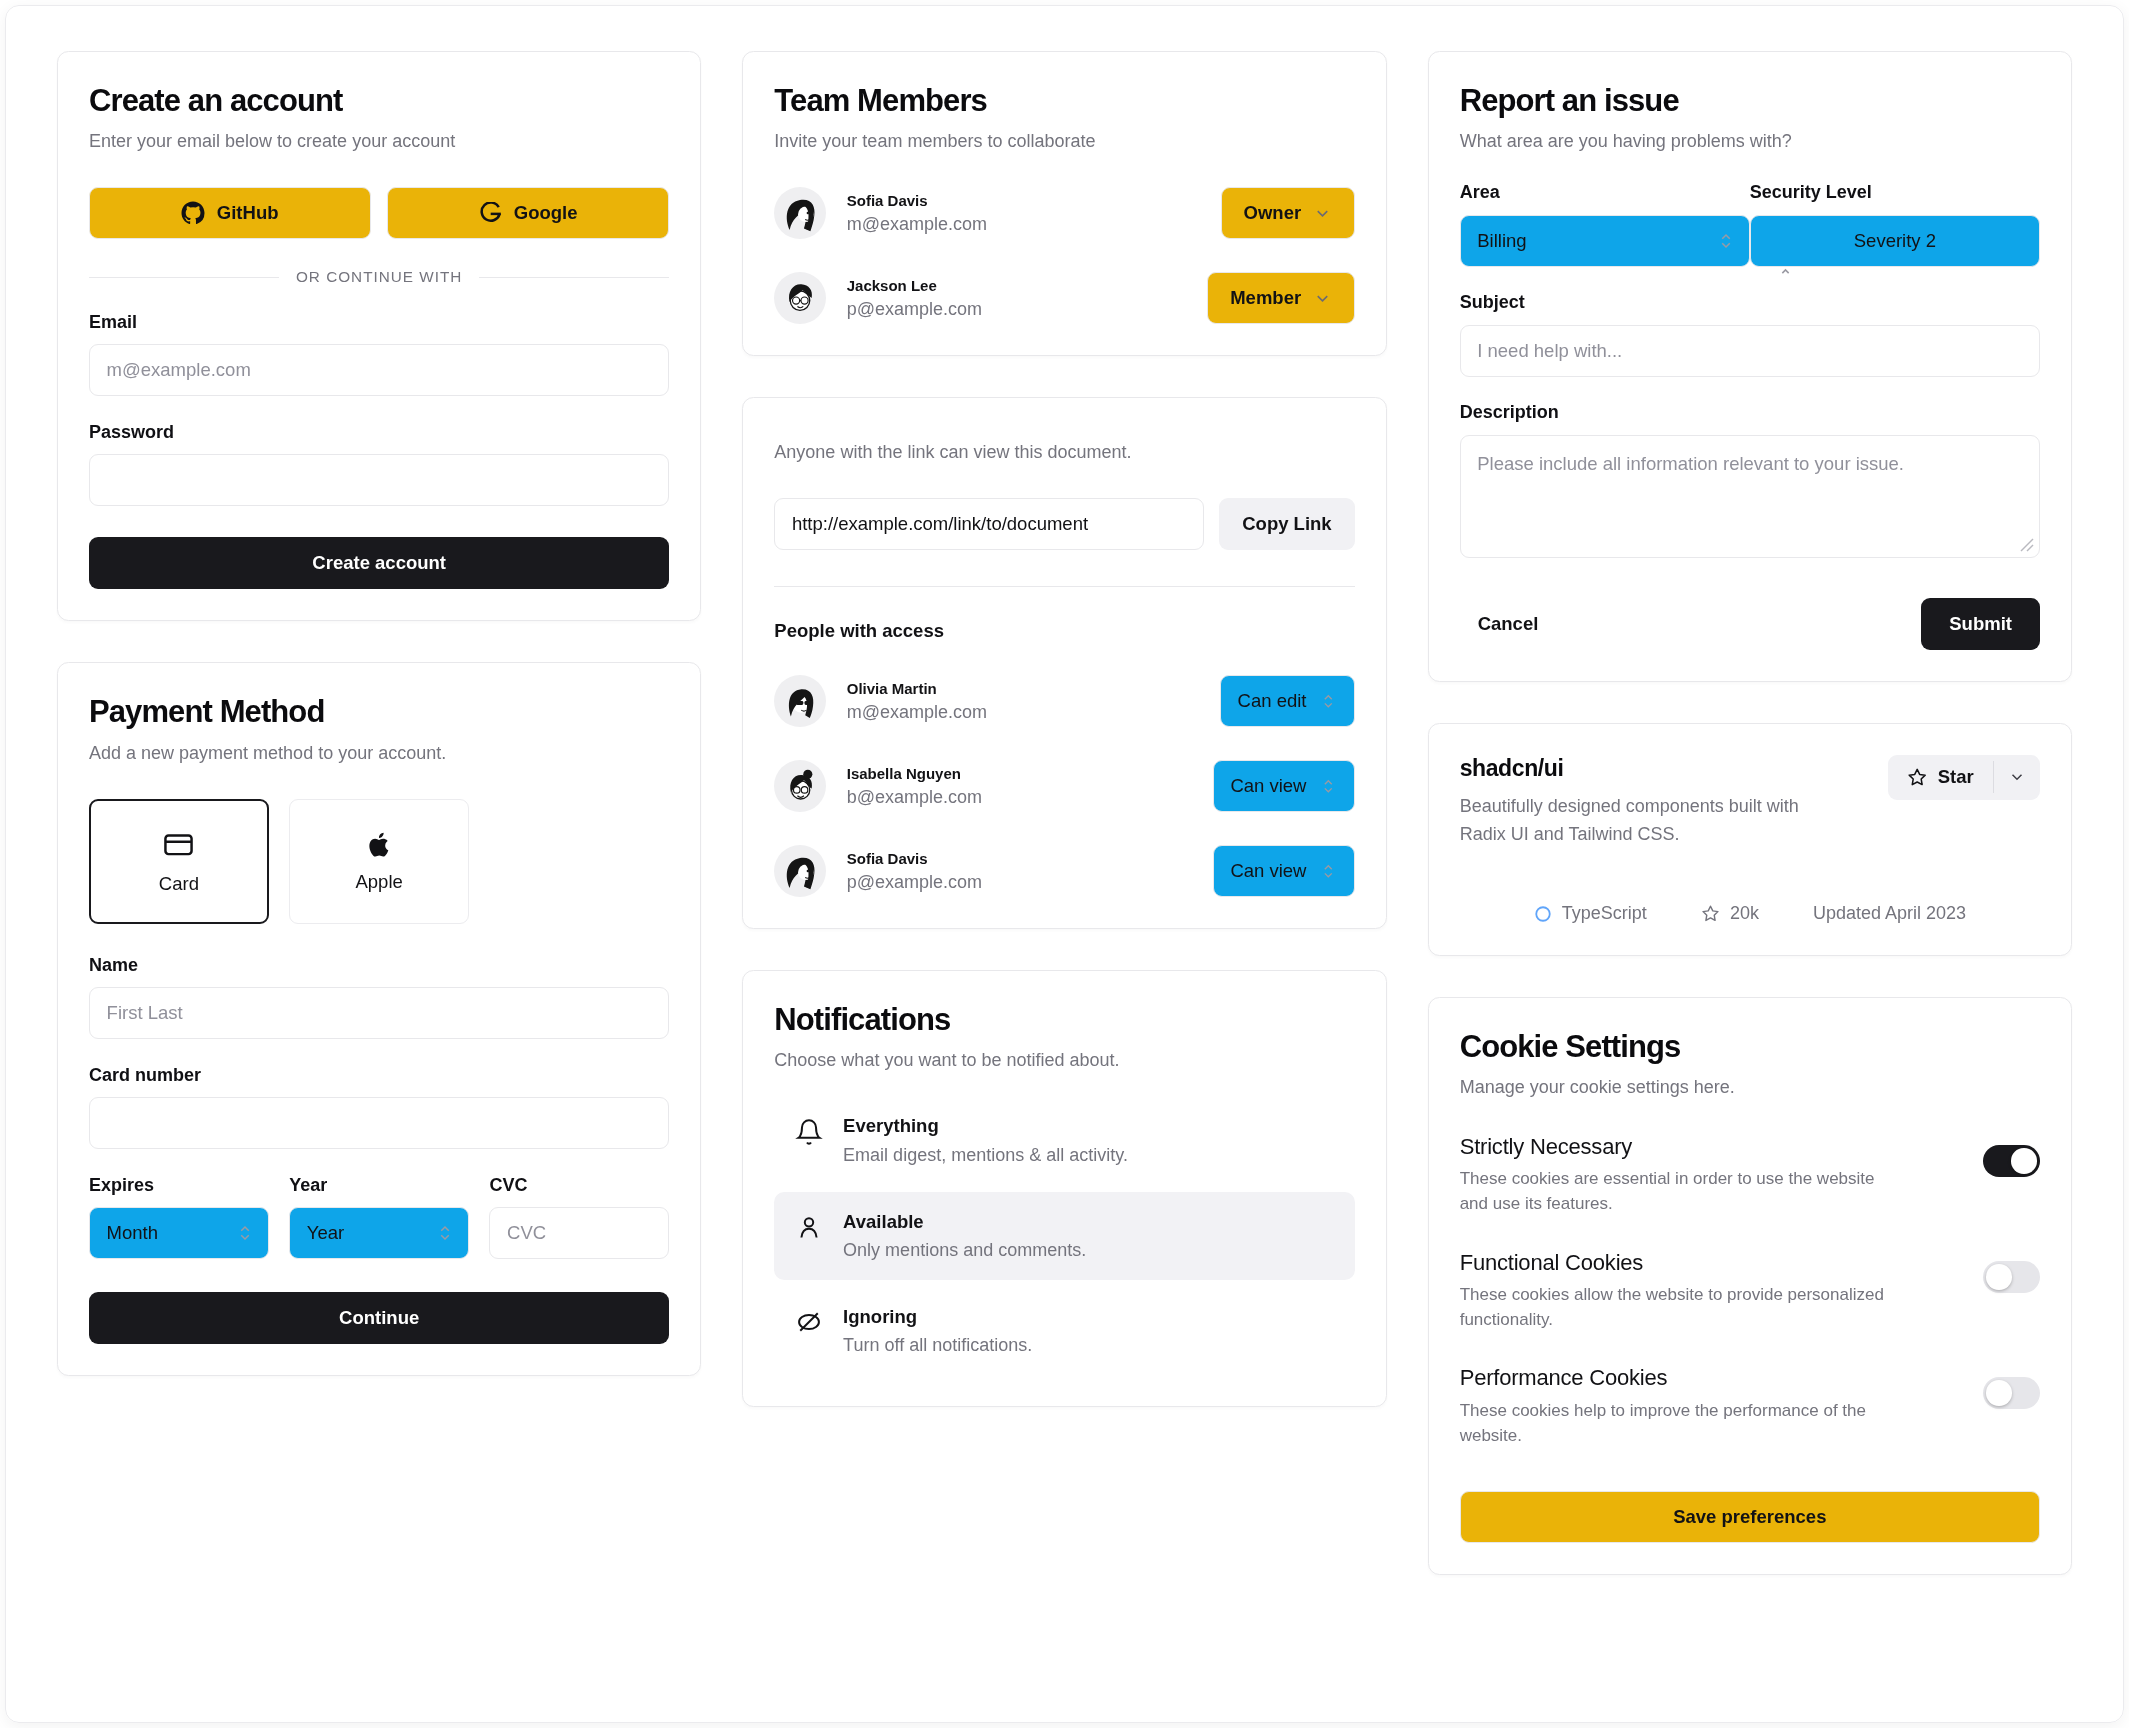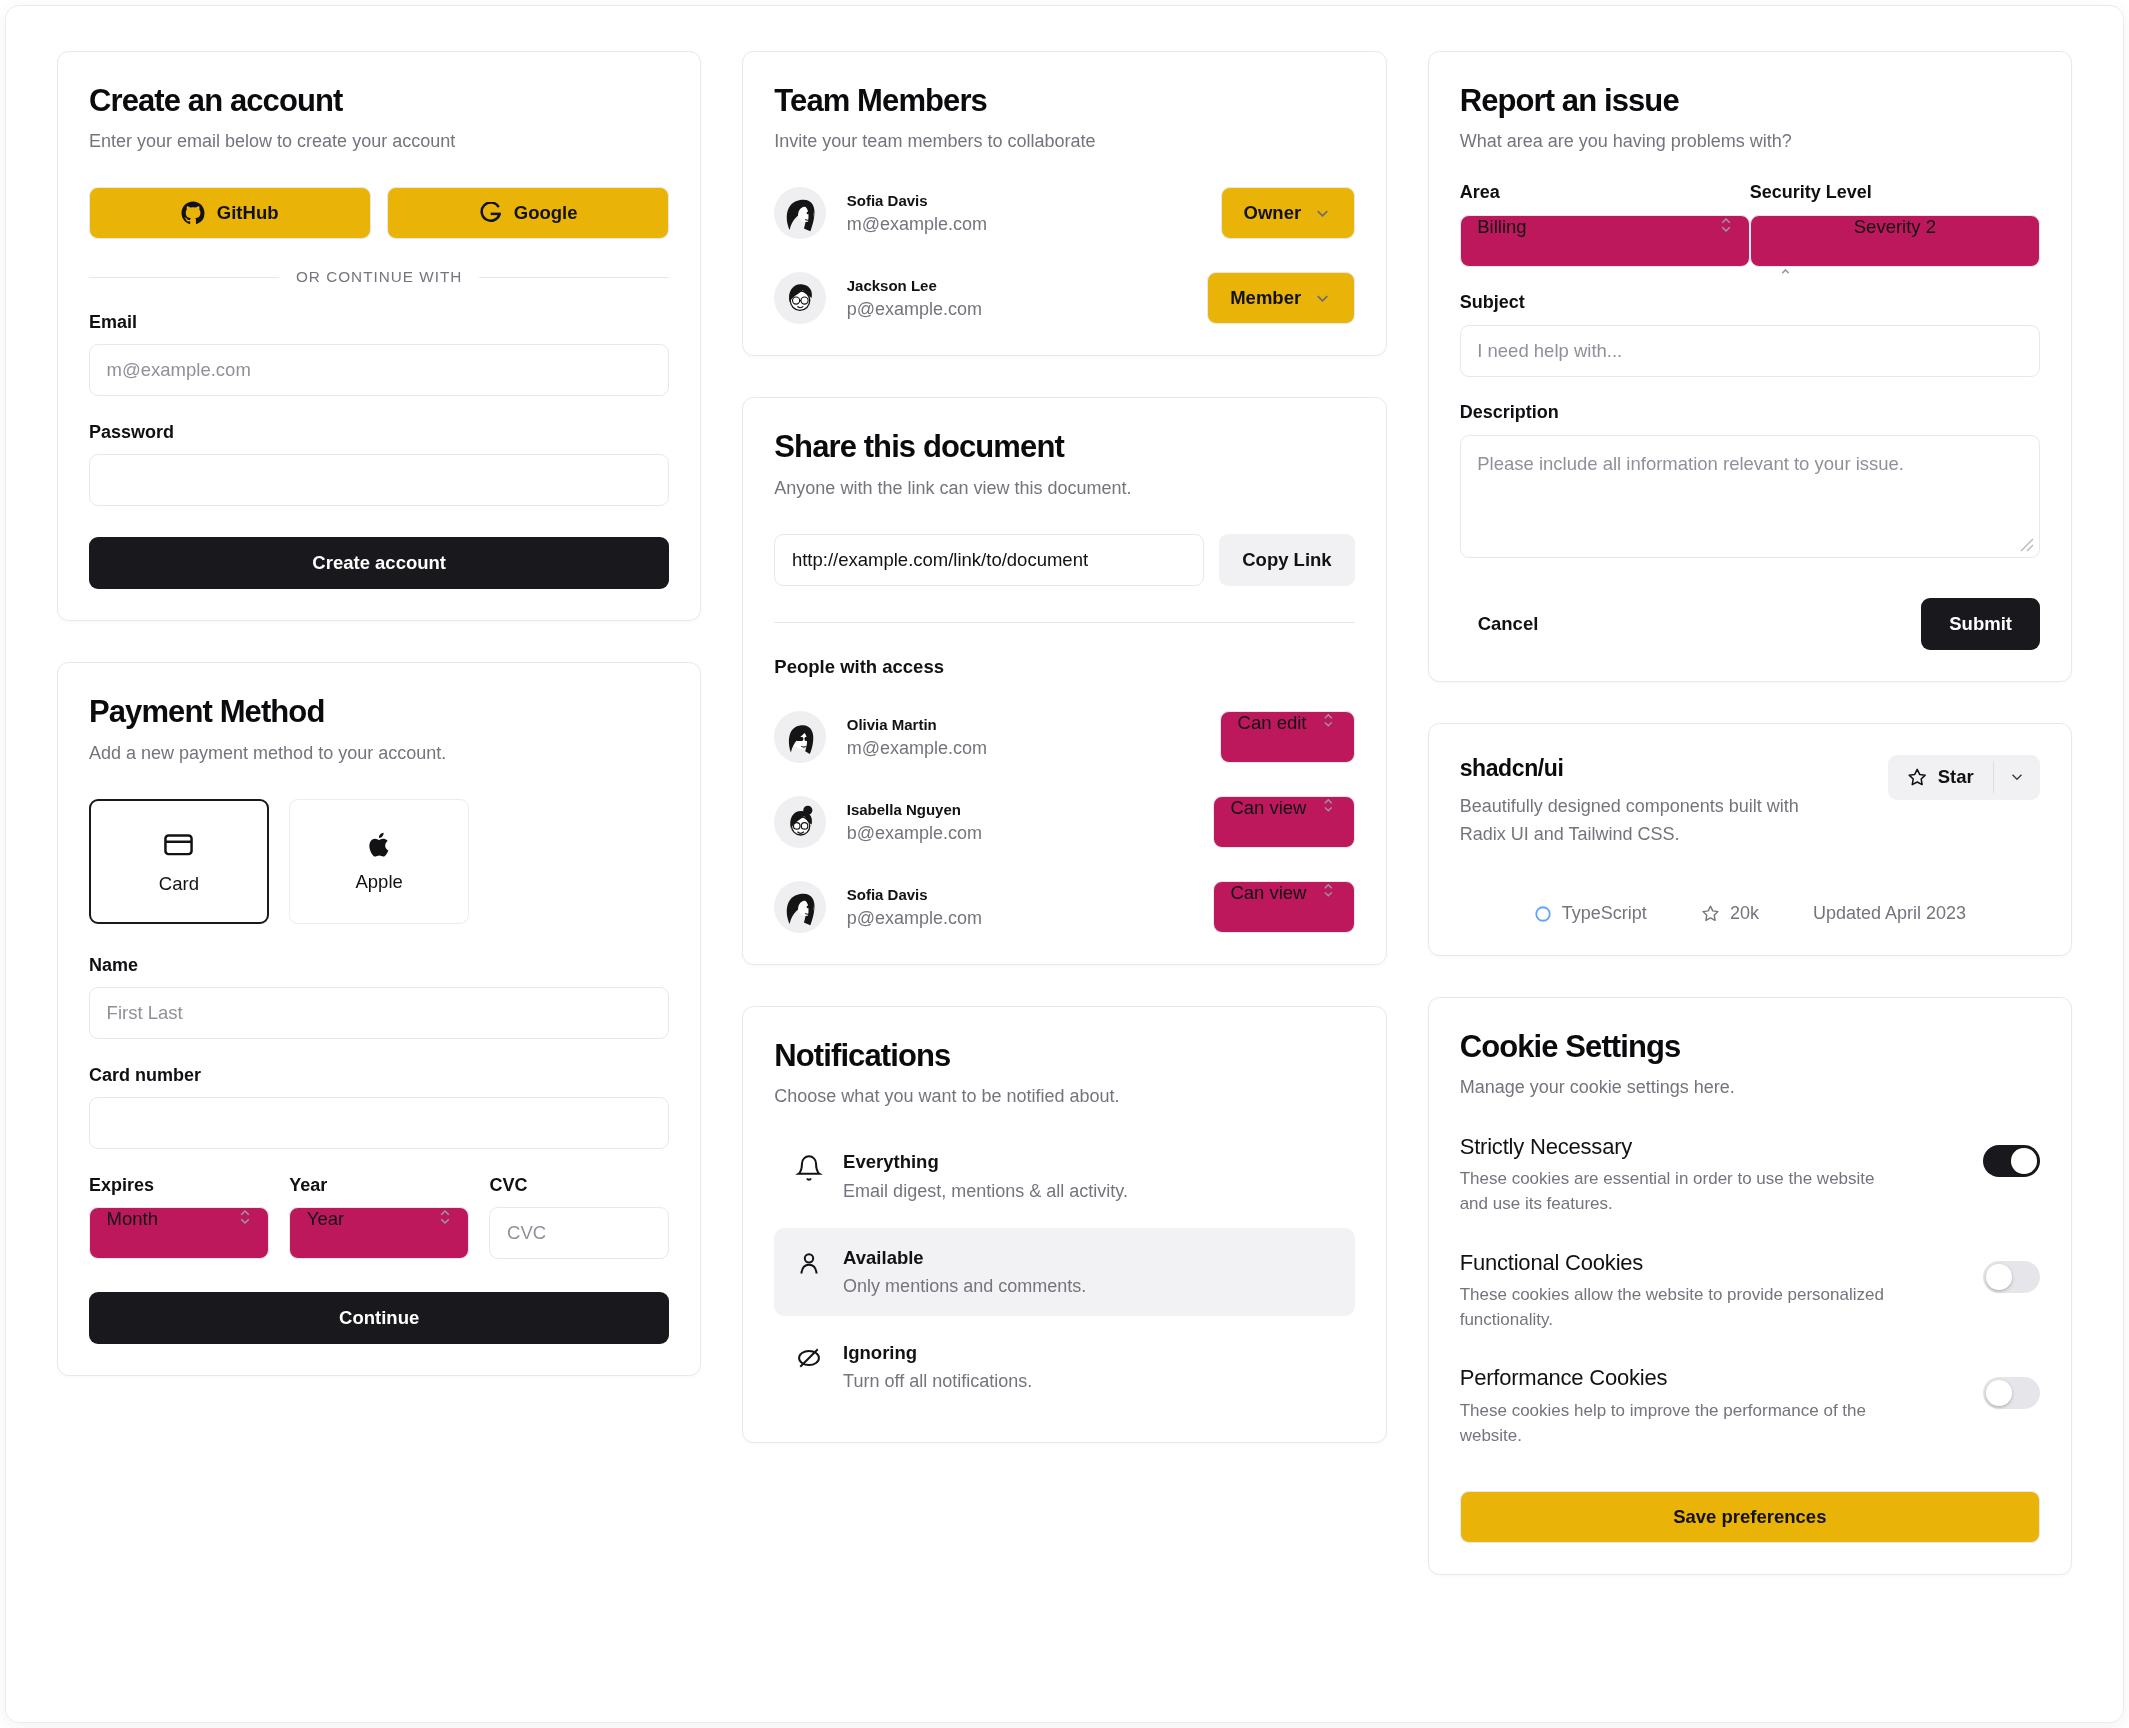--- a/index.html
+++ b/index.html
@@ -27,22 +27,22 @@
   .field { margin-top:25.5px; }
   .oauth { display:grid; grid-template-columns:1fr 1fr; gap:16.6px; margin-top:33px; }
   .divider { display:flex; align-items:center; gap:16.6px; margin:29px 0 3.8px; }
   .divider .line { flex:1; height:1.3px; background:#e8e8eb; }
   .divider .txt { font-size:15.3px; letter-spacing:1px; color:#74747d; }
   .tiles { display:grid; grid-template-columns:repeat(3,1fr); gap:20.4px; margin-top:33px; }
   .tile { border:1.3px solid #ececef; border-radius:9px; height:125px; display:flex; flex-direction:column;
     align-items:center; justify-content:center; gap:11.5px; font-size:18.5px; font-weight:500; cursor:pointer; background:#fff; }
   .tile.selected { border:2.6px solid #19191d; }
   .row3 { display:grid; grid-template-columns:1fr 1fr 1fr; gap:20.4px; margin-top:25.5px; }
-  .select { display:flex; align-items:flex-start; justify-content:space-between; gap:9px; width:100%;
-    height:52px; border:1.3px solid #e8e8eb; border-radius:9px; background:#be185d; padding:0 14px 0 16.6px;
+  .select { display:flex; align-items:center; justify-content:space-between; gap:9px; width:100%;
+    height:52px; border:1.3px solid #e8e8eb; border-radius:9px; background:#0ea5e9; padding:0 14px 0 16.6px;
     font-size:18.5px; color:#121215; cursor:pointer; }
   .select .cue { color:#9a9aa3; display:flex; }
   .person-row { display:flex; align-items:center; margin-top:33px; }
   .avatar { width:52px; height:52px; border-radius:50%; flex:none; }
   .p-meta { margin-left:20.4px; }
   .p-name { font-size:15px; font-weight:700; }
   .p-mail { font-size:18px; color:#74747d; margin-top:5.1px; }
   .p-action { margin-left:auto; }
   .linkrow { display:flex; gap:15.3px; margin-top:33px; }
   .sep { height:1.3px; background:#e8e8eb; margin:36px 0 0; }
@@ -254,21 +254,20 @@
               <svg width="19" height="19" viewBox="0 0 24 24" fill="none" stroke="currentColor" stroke-width="2">
                   <path d="m6 9 6 6 6-6"></path>
                 </svg>
             </span>
           </button>
         </div>
       </div>
     </article>
 
     <article class="card">
-      <h2 class="card-title">Share this document</h2>
       <p class="card-desc">Anyone with the link can view this document.</p>
       <div class="linkrow">
         <input class="input" style="flex: 1 1 0%;" value="http://example.com/link/to/document">
         <button class="btn btn-secondary" style="padding:0 23px; flex:none">Copy Link</button>
       </div>
       <div class="sep"></div>
       <div class="sub-label">People with access</div>
 
       <div class="person-row">
         <span class="avatar icon">

